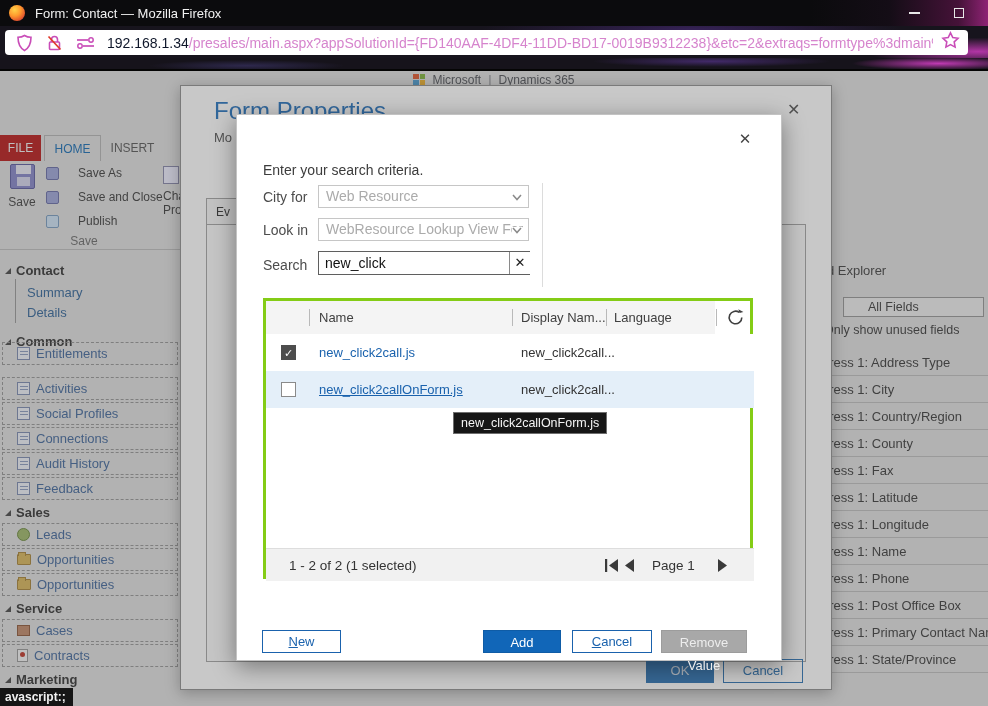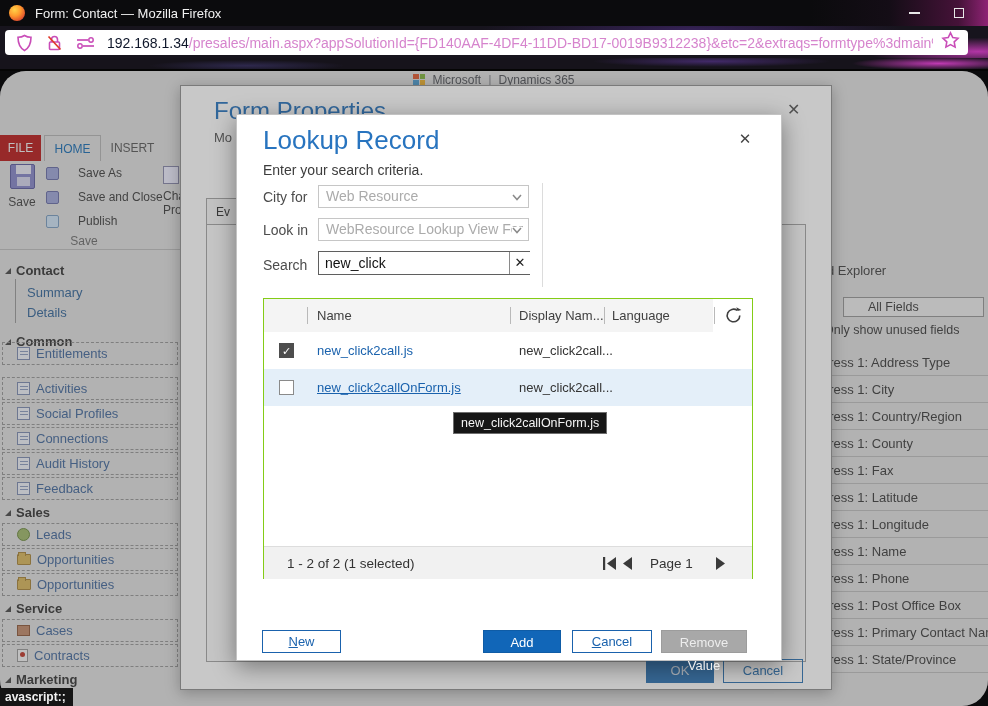--- a/index.html
+++ b/index.html
@@ -32,21 +32,21 @@
 
   .theme-strip { position:absolute; left:0; top:58px; width:988px; height:13px;
     background:
       radial-gradient(ellipse 120px 9px at 95% 50%, rgba(221,64,205,.85), transparent 72%),
       radial-gradient(ellipse 170px 8px at 72% 30%, rgba(120,70,200,.45), transparent 70%),
       radial-gradient(ellipse 140px 8px at 25% 70%, rgba(90,80,170,.35), transparent 70%),
       #16131b;
     border-bottom:2px solid #050505; }
 
   
-  .page { position:absolute; left:0; top:71px; width:988px; height:635px; background:#e0e0e0; overflow:hidden;border-radius:26px; }
+  .page { position:absolute; left:0; top:71px; width:988px; height:635px; background:#e0e0e0; overflow:hidden; }
   .dim { position:absolute; left:0; top:0; width:100%; height:100%; background:rgba(72,72,72,.30); z-index:50; }
 
   .ms-bar { position:absolute; left:0; top:0; width:988px; height:17px; display:flex; justify-content:center;
     align-items:center; gap:7px; font-size:12px; color:#53565c; }
   .ms-logo { width:12px; height:12px; display:grid; grid-template-columns:5.5px 5.5px; gap:1px; }
   .ms-logo i { display:block; width:5.5px; height:5.5px; }
   .ms-sep { color:#8a8d92; font-size:13px; }
 
   
   .tab { position:absolute; height:26px; font-size:12px; display:flex; align-items:center; justify-content:center; }
@@ -116,21 +116,21 @@
   .lk-label { position:absolute; left:26px; font-size:14px; color:#4c4c4c; }
   .lk-select { position:absolute; left:81px; width:211px; height:23px; border:1px solid #c6c6c6; background:#fff;
     font-size:14px; color:#ababab; line-height:21px; padding-left:7px; white-space:nowrap; overflow:hidden; }
   .lk-select svg { position:absolute; right:6px; top:8px; background:#fff; }
   .lk-input { position:absolute; left:81px; top:136px; width:212px; height:24px; border:1px solid #5f5f5f;
     font-size:14px; color:#111; padding:0 26px 0 6px; font-family:"Liberation Sans",sans-serif; }
   .lk-clear { position:absolute; left:272px; top:137px; width:21px; height:22px; border-left:1px solid #8a8a8a;
     background:#fff; text-align:center; line-height:22px; font-size:13px; color:#222; }
   .lk-divider { position:absolute; left:305px; top:68px; width:1px; height:104px; background:#dcdcdc; }
 
-  .lk-grid { position:absolute; left:26px; top:183px; width:490px; height:281px; border:1px solid #84cc16; }
+  .lk-grid { position:absolute; left:26px; top:183px; width:490px; height:281px; border:3px solid #84cc16; }
   .lk-ghead { position:absolute; left:0; top:0; width:449px; height:33px; background:#f4f4f4; }
   .lk-col { position:absolute; top:9px; font-size:13px; color:#404040; }
   .lk-sep { position:absolute; top:8px; width:1px; height:17px; background:#b9b9b9; }
   .lk-row { position:absolute; left:0; width:488px; height:37px; }
   .lk-cbx { position:absolute; left:15px; top:11px; width:15px; height:15px; border:1px solid #8a8a8a; background:#fff; }
   .lk-cbx.checked { background:#4d4d4d; border-color:#4d4d4d; color:#fff; font-size:11px; text-align:center; line-height:15px; }
   .lk-link { position:absolute; left:53px; top:11px; font-size:13px; color:#1a62ad; }
   .lk-cell { position:absolute; left:255px; top:11px; font-size:13px; color:#333; }
   .lk-foot { position:absolute; left:0; top:247px; width:488px; height:33px; background:#f1f1f1; border-top:1px solid #ddd; }
   .lk-summary { position:absolute; left:23px; top:9px; font-size:13.5px; color:#333; }
@@ -340,21 +340,20 @@
       <div class="fp-tab">Ev</div>
       <div class="fp-panel"></div>
       <div class="fp-ok">OK</div>
       <div class="fp-cancel">Cancel</div>
     </div>
 
     <div class="dim"></div>
   </div>
 
   <div class="lk">
-    <div class="lk-title">Lookup Record</div>
     <div class="lk-sub">Enter your search criteria.</div>
     <div class="lk-close">✕</div>
 
     <div class="lk-label" style="top:74px;">City for</div>
     <div class="lk-select" style="top:70px;">
       <span>Web Resource</span>
       <svg width="10" height="7" viewBox="0 0 10 7">
           <polyline points="1,1 5,5.5 9,1" fill="none" stroke="#8a8a8a" stroke-width="1.5"></polyline>
         </svg>
     </div>

